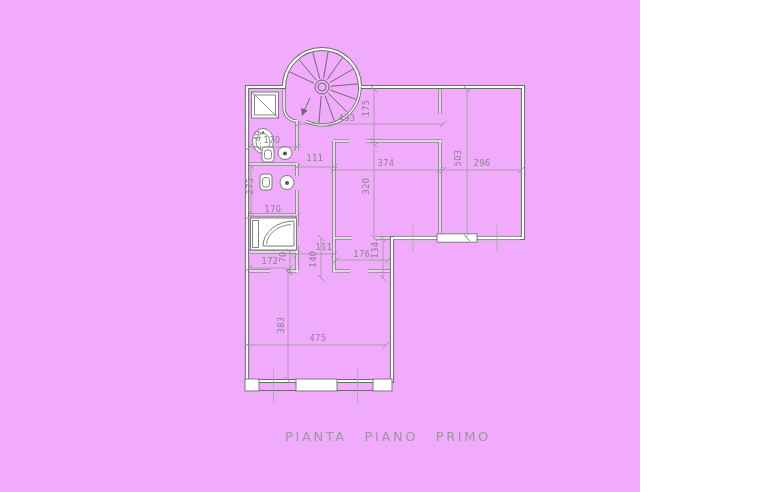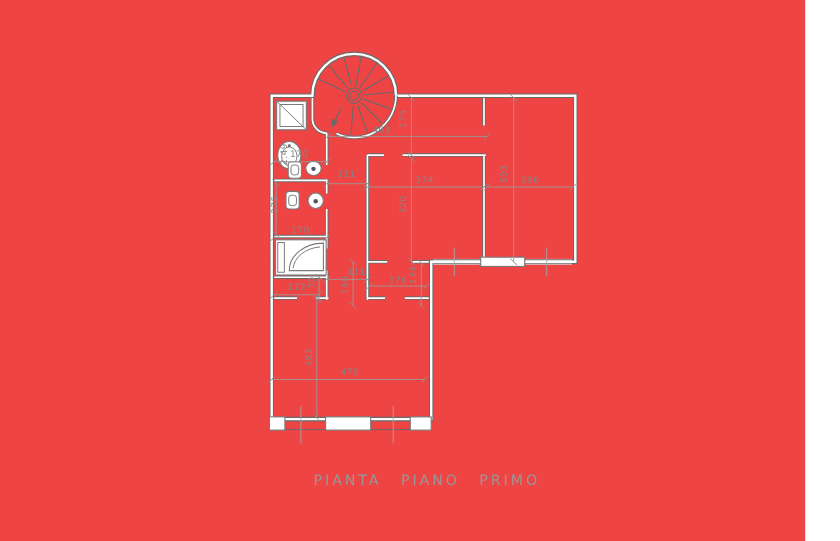--- a/index.html
+++ b/index.html
@@ -1,16 +1,16 @@
 <!DOCTYPE html>
 <html><head>
 <meta charset="utf-8">
 <style>
   html,body{margin:0;padding:0;background:#ffffff;}
-  .canvas{position:relative;width:732px;height:492px;background:#ef4444;overflow:hidden;
+  .canvas{position:relative;width:640px;height:492px;background:#f0abfc;overflow:hidden;
           font-family:"DejaVu Sans", sans-serif;}
   svg{display:block;}
   .wall-outer{fill:none;stroke:#6a6a6a;stroke-width:4.2;}
   .wall-outer-core{fill:none;stroke:#ffffff;stroke-width:2.2;}
   .wall-in{fill:none;stroke:#6a6a6a;stroke-width:3.2;}
   .wall-in-core{fill:none;stroke:#ffffff;stroke-width:1.5;}
   .thin{fill:none;stroke:#6a6a6a;stroke-width:1;}
   .fix{fill:#ffffff;stroke:#7a7a7a;stroke-width:1;}
   .fixline{fill:none;stroke:#7a7a7a;stroke-width:0.9;}
   .dim{stroke:#9a9a9a;stroke-width:0.8;fill:none;

